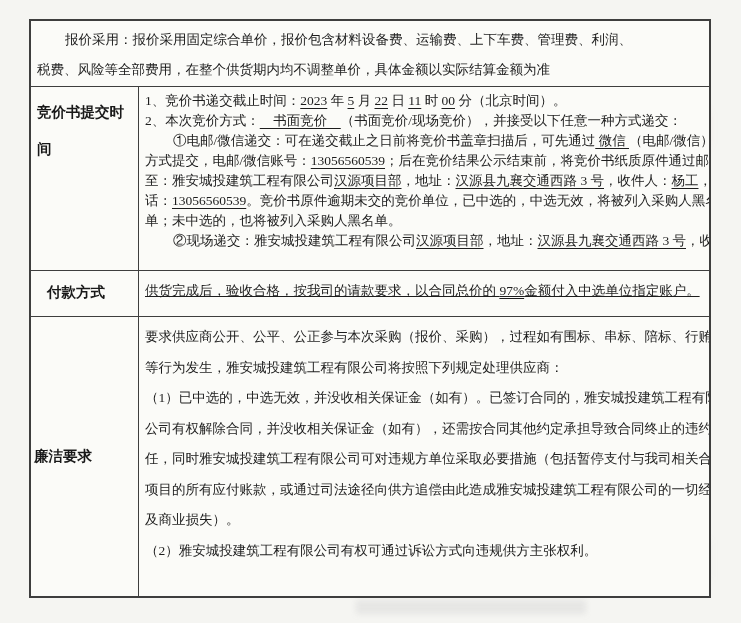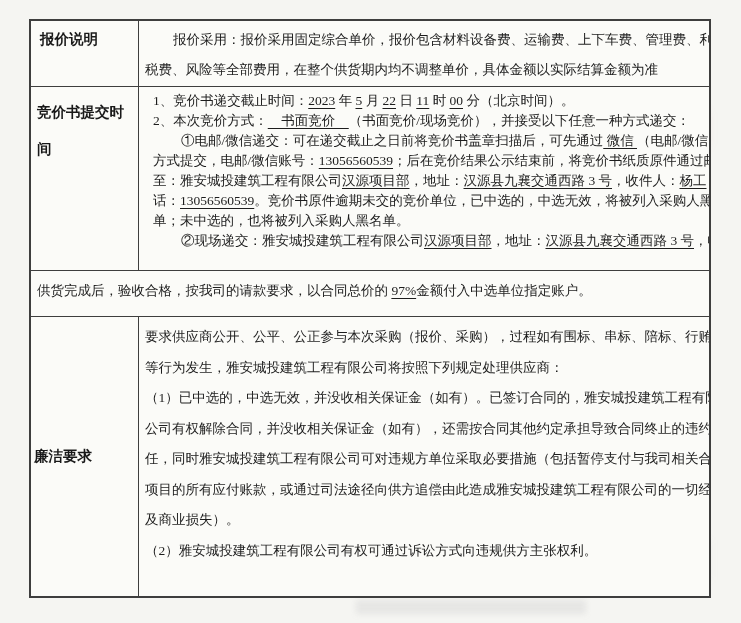--- a/index.html
+++ b/index.html
@@ -54,26 +54,26 @@
   .r0 { height: 66px; }
   .r0 .cell.label   { padding: 9px 3px 0 9px; }
   .r0 .cell.content { padding-top: 4px; }
   .r0 .line { line-height: 30px; }
 
   
   .r1 { height: 184px; }
   .r1 .cell.label   { padding: 7px 3px 0 6px; }
   .r1 .lab-line { line-height: 37px; }
   .r1 .cell.content { padding-top: 4px; }
-  .r1 .line { line-height: 20px; margin-left: 8px; }
+  .r1 .line { line-height: 20px; }
 
   
   .r2 { height: 46px; }
   .r2 .cell.label   { padding: 12px 3px 0 16px; }
-  .r2 .cell.content { padding-top: 10px; }
+  .r2 .cell.content { padding-top: 10px; text-decoration: underline; }
   .r2 .line { line-height: 20px; }
 
   
   .r3 { height: 279px; }
   .r3 .cell.label { display: flex; align-items: center; justify-content: flex-start; padding: 0 3px; }
   .r3 .cell.content { padding-top: 5px; }
   .r3 .line { line-height: 30.5px; }
 </style>
 </head>
 <body>
@@ -81,25 +81,20 @@
 <div class="page">
   <div class="artifact a1"></div>
   <div class="artifact a2"></div>
   <div class="artifact a3"></div>
   <div class="artifact a4"></div>
   <div class="artifact a5"></div>
   <div class="artifact a6"></div>
 
   <div class="doc-table" id="doc-table">
       <div class="row r0">
-        <div class="cell label">
-          <div>
-            <div class="lab-line">报价说明</div>
-          </div>
-        </div>
         <div class="cell content">
           <div class="line indent"><span>报价采用：报价采用固定综合单价，报价包含材料设备费、运输费、上下车费、管理费、利润、</span></div>
           <div class="line"><span>税费、风险等全部费用，在整个供货期内均不调整单价，具体金额以实际结算金额为准</span></div>
         </div>
       </div>
       <div class="row r1">
         <div class="cell label">
           <div>
             <div class="lab-line">竞价书提交时间</div>
           </div>
@@ -109,20 +104,25 @@
           <div class="line"><span>2、本次竞价方式：</span><span class="u">　书面竞价　</span><span>（书面竞价/现场竞价），并接受以下任意一种方式递交：</span></div>
           <div class="line indent"><span>①电邮/微信递交：可在递交截止之日前将竞价书盖章扫描后，可先通过</span><span class="u"> 微信 </span><span>（电邮/微信）</span></div>
           <div class="line"><span>方式提交，电邮/微信账号：</span><span class="u">13056560539</span><span>；后在竞价结果公示结束前，将竞价书纸质原件通过邮寄</span></div>
           <div class="line"><span>至：雅安城投建筑工程有限公司</span><span class="u">汉源项目部</span><span>，地址：</span><span class="u">汉源县九襄交通西路 3 号</span><span>，收件人：</span><span class="u">杨工</span><span>，电</span></div>
           <div class="line"><span>话：</span><span class="u">13056560539</span><span>。竞价书原件逾期未交的竞价单位，已中选的，中选无效，将被列入采购人黑名</span></div>
           <div class="line"><span>单；未中选的，也将被列入采购人黑名单。</span></div>
           <div class="line indent"><span>②现场递交：雅安城投建筑工程有限公司</span><span class="u">汉源项目部</span><span>，地址：</span><span class="u">汉源县九襄交通西路 3 号</span><span>，收件</span></div>
         </div>
       </div>
       <div class="row r2">
+        <div class="cell label">
+          <div>
+            <div class="lab-line">付款方式</div>
+          </div>
+        </div>
         <div class="cell content">
           <div class="line"><span>供货完成后，验收合格，按我司的请款要求，以合同总价的 </span><span class="u">97%</span><span>金额付入中选单位指定账户。</span></div>
         </div>
       </div>
       <div class="row r3">
         <div class="cell label">
           <div>
             <div class="lab-line">廉洁要求</div>
           </div>
         </div>

